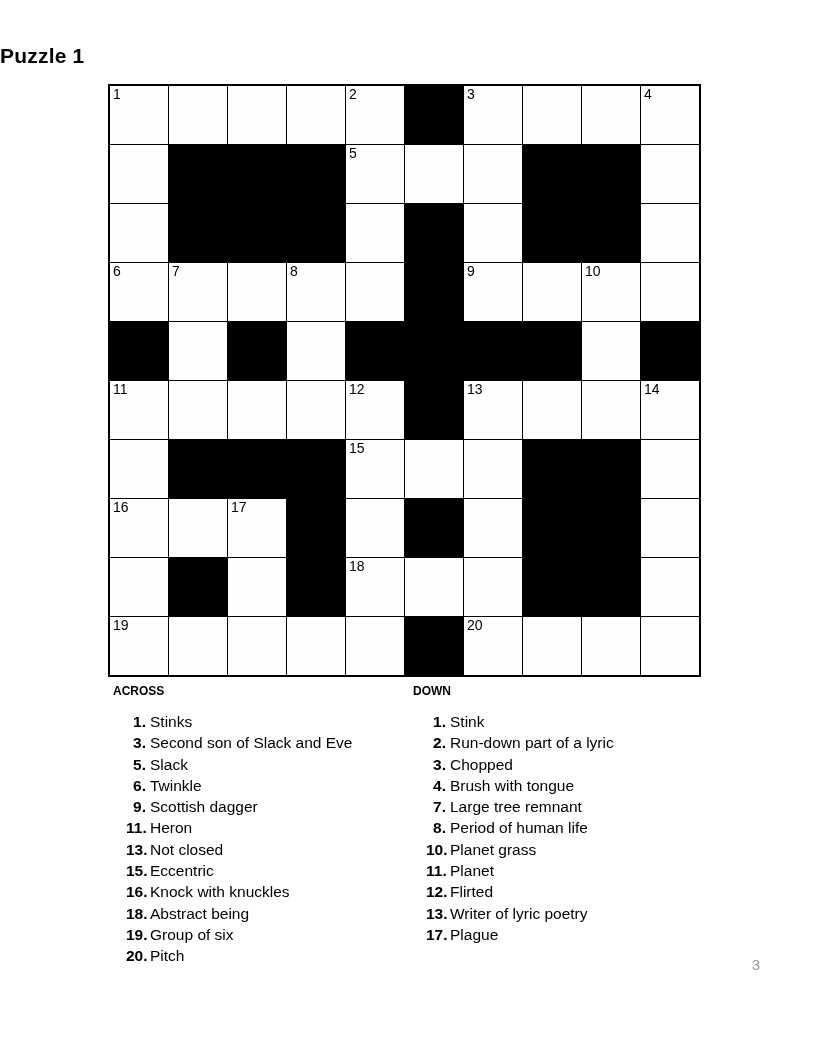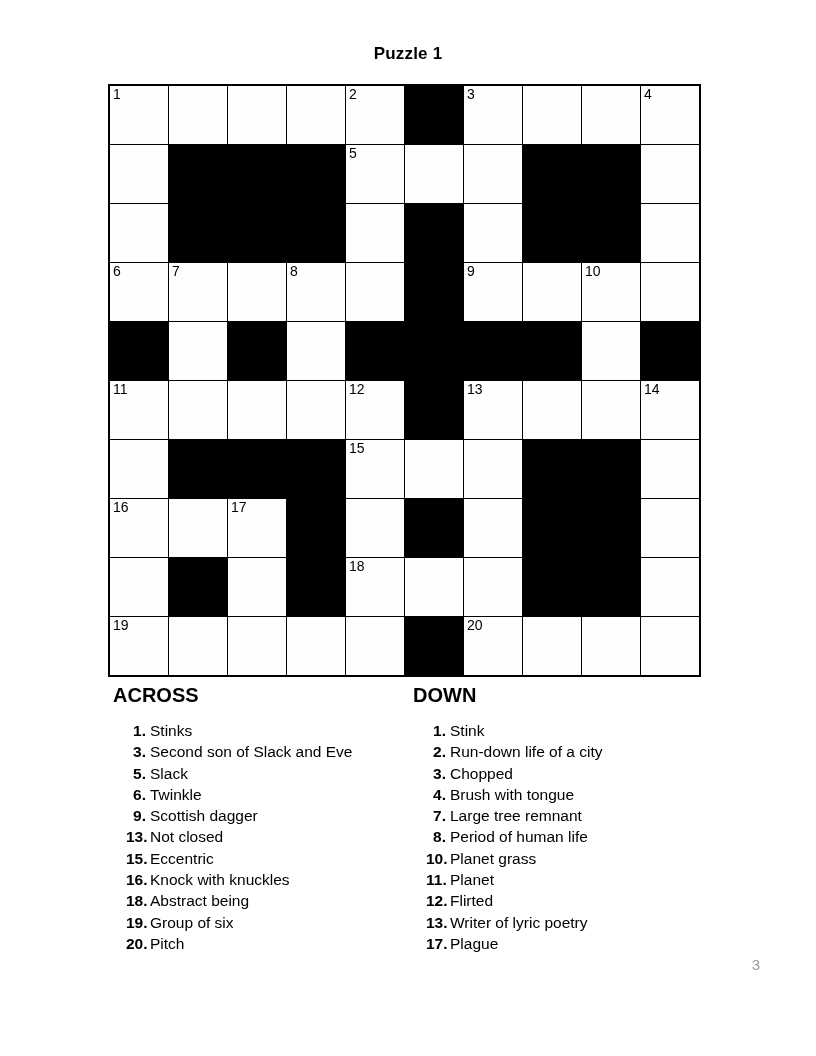--- a/index.html
+++ b/index.html
@@ -18,22 +18,22 @@
   .page {
     position: relative;
     width: 816px;
     height: 1056px;
   }
   .puzzle-title {
     position: absolute;
     top: 44px;
     left: 0;
     width: 816px;
-    text-align: center;
-    font-size: 17px;
+    text-align: left;
+    font-size: 21px;
     font-weight: bold;
     letter-spacing: 0.2px;
   }
   
   .grid-wrap {
     position: absolute;
     left: 108px;
     top: 84px;
   }
   table.grid {
@@ -68,21 +68,21 @@
     top: 684px;
     left: 110px;
     width: 600px;
     display: flex;
     gap: 0px;
   }
   .clue-col {
     width: 300px;
   }
   .clue-heading {
-    font-size: 20px;
+    font-size: 12px;
     font-weight: bold;
     margin: 0 0 3px 3px;
   }
   ol.clue-list {
     list-style: none;
     margin: 13px;
     padding: 0;
   }
   ol.clue-list li {
     font-size: 15.5px;
@@ -284,33 +284,34 @@
 
   <div class="clues">
     <div class="clue-col">
       <div class="clue-heading">ACROSS</div>
       <ol class="clue-list" id="across-list">
           <li><span class="cn">1.</span><span>Stinks</span></li>
           <li><span class="cn">3.</span><span>Second son of Slack and Eve</span></li>
           <li><span class="cn">5.</span><span>Slack</span></li>
           <li><span class="cn">6.</span><span>Twinkle</span></li>
           <li><span class="cn">9.</span><span>Scottish dagger</span></li>
+          <li><span class="cn">11.</span><span>Heron</span></li>
           <li><span class="cn">13.</span><span>Not closed</span></li>
           <li><span class="cn">15.</span><span>Eccentric</span></li>
           <li><span class="cn">16.</span><span>Knock with knuckles</span></li>
           <li><span class="cn">18.</span><span>Abstract being</span></li>
           <li><span class="cn">19.</span><span>Group of six</span></li>
           <li><span class="cn">20.</span><span>Pitch</span></li>
         </ol>
     </div>
     <div class="clue-col">
       <div class="clue-heading">DOWN</div>
       <ol class="clue-list" id="down-list">
           <li><span class="cn">1.</span><span>Stink</span></li>
-          <li><span class="cn">2.</span><span>Run-down life of a city</span></li>
+          <li><span class="cn">2.</span><span>Run-down part of a lyric</span></li>
           <li><span class="cn">3.</span><span>Chopped</span></li>
           <li><span class="cn">4.</span><span>Brush with tongue</span></li>
           <li><span class="cn">7.</span><span>Large tree remnant</span></li>
           <li><span class="cn">8.</span><span>Period of human life</span></li>
           <li><span class="cn">10.</span><span>Planet grass</span></li>
           <li><span class="cn">11.</span><span>Planet</span></li>
           <li><span class="cn">12.</span><span>Flirted</span></li>
           <li><span class="cn">13.</span><span>Writer of lyric poetry</span></li>
           <li><span class="cn">17.</span><span>Plague</span></li>
         </ol>

